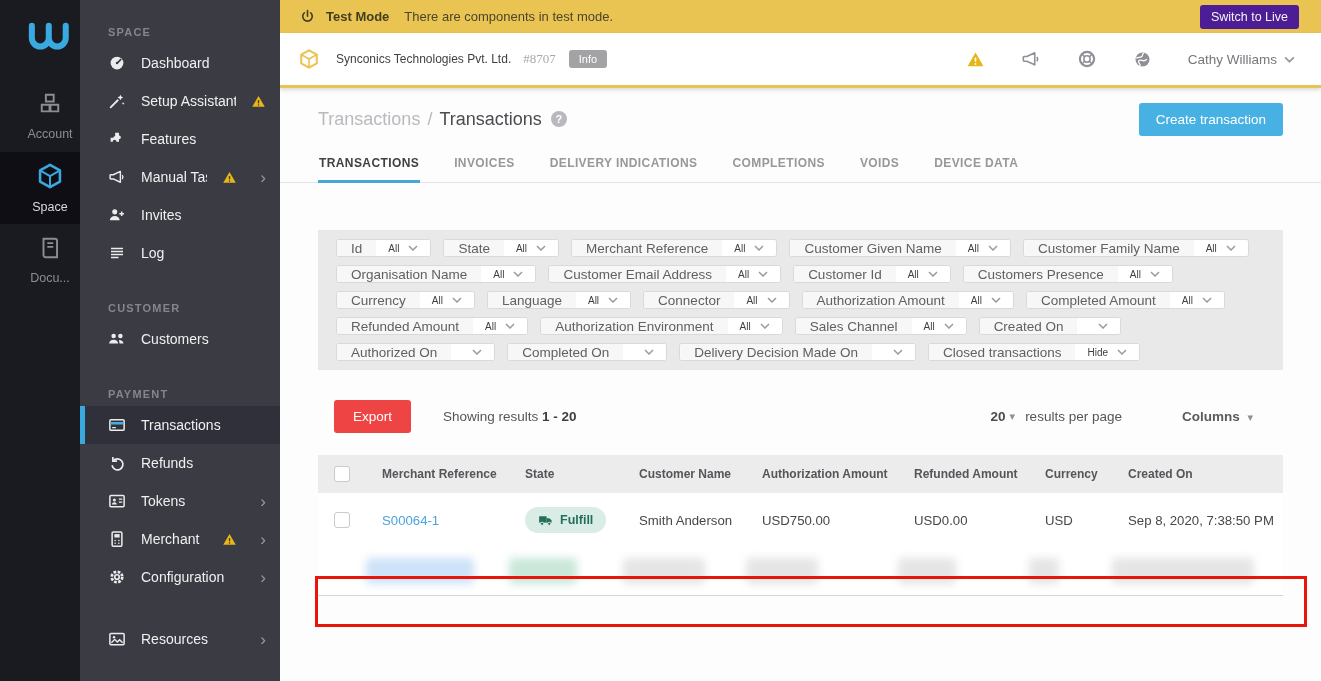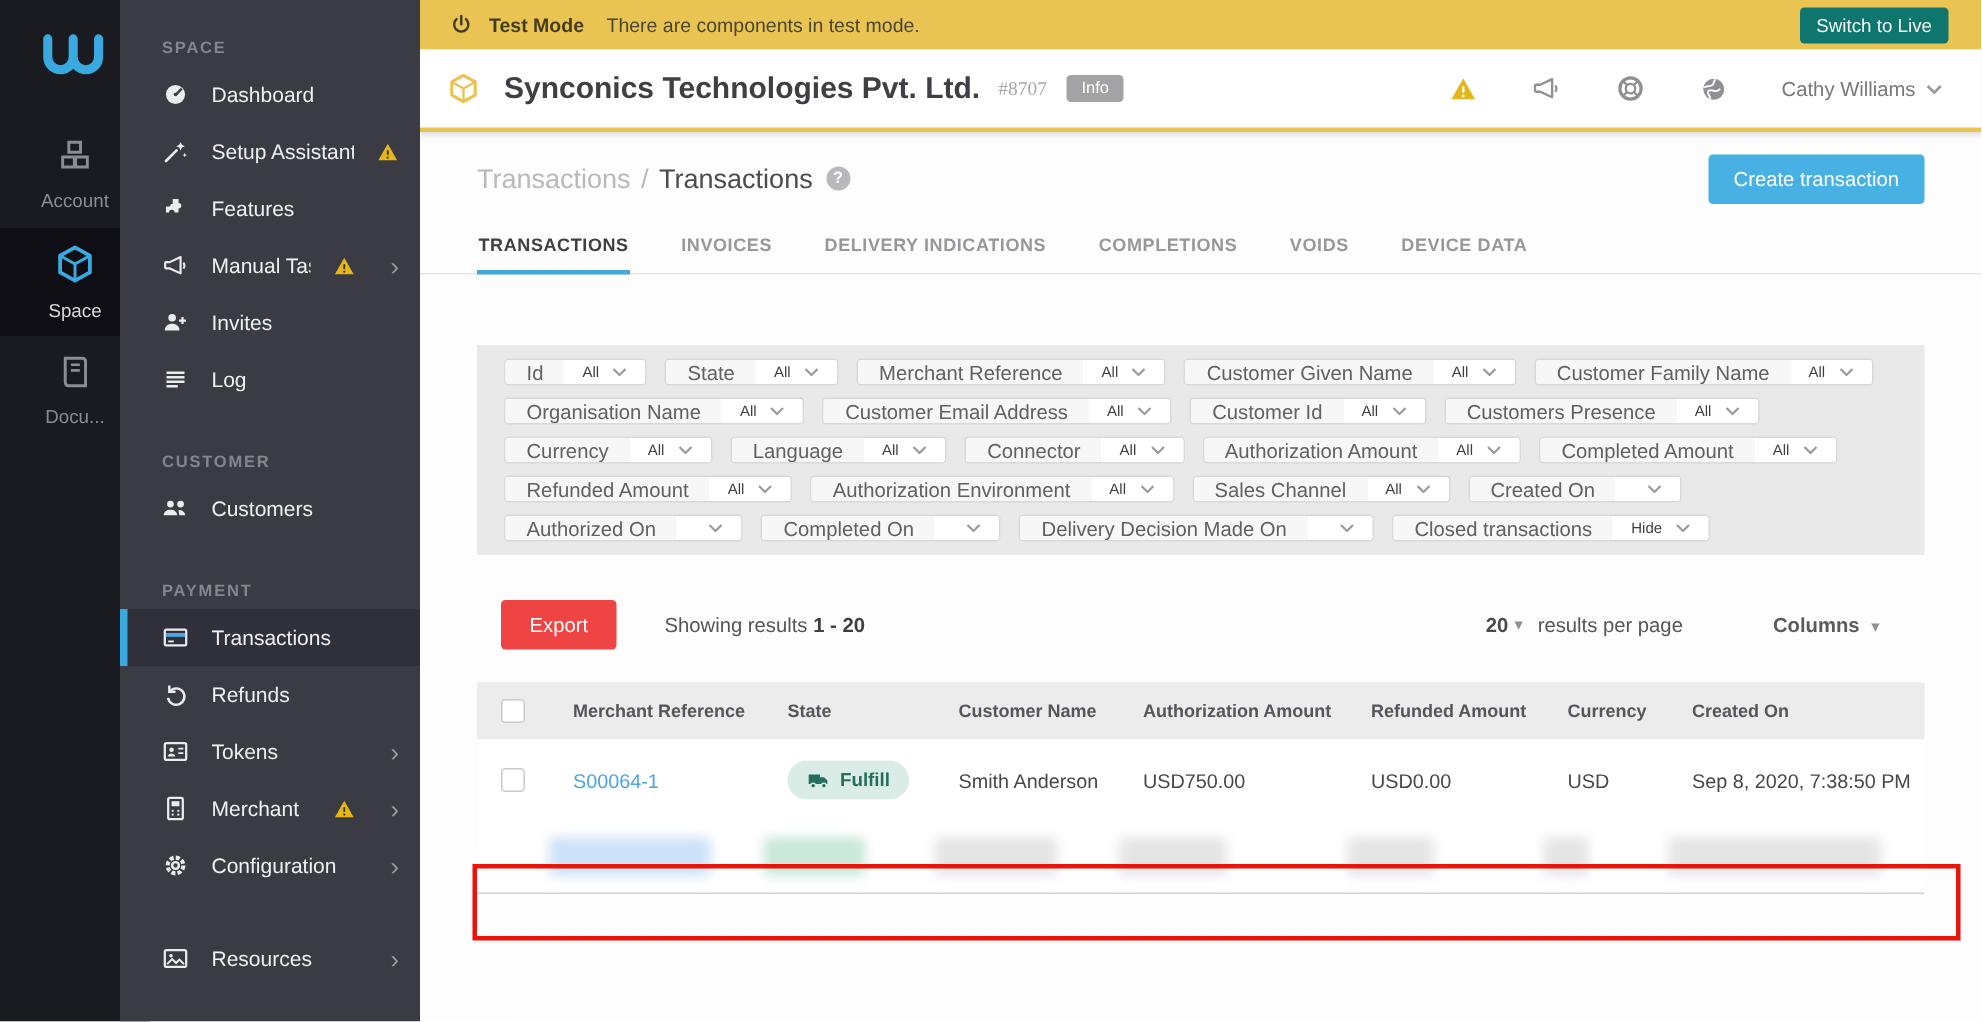--- a/index.html
+++ b/index.html
@@ -32,29 +32,29 @@
   .m-chev { flex:none; color:#9b9ba1; font-size:17px; line-height:1; margin-left:6px; }
   .m-item .m-warn + .m-chev { margin-left:8px; }
   .m-chev.only { margin-left:auto; }
 
   
   .banner { position:absolute; left:280px; right:0; top:0; height:33px; background:#eac453; z-index:4;
     display:flex; align-items:center; padding:0 22px 0 20px; gap:11px; }
   .banner .pwr { color:#433d20; display:flex; }
   .banner .bt { font-weight:bold; color:#433d20; font-size:13px; }
   .banner .bm { color:#4a452e; font-size:13px; margin-left:4px; }
-  .switch-btn { margin-left:auto; background:#0f766e; color:#f4f4f5; font-size:12.5px;
+  .switch-btn { margin-left:auto; background:#4c1d95; color:#f4f4f5; font-size:12.5px;
     padding:5px 11px; border-radius:3px; cursor:pointer; }
 
   
   .appheader { position:absolute; left:280px; right:0; top:33px; height:55px; background:#fff; z-index:4;
     border-bottom:3px solid #eac453; box-shadow:0 2px 4px rgba(0,0,0,.14);
     display:flex; align-items:center; padding:0 26px 0 18px; }
   .cube-y { color:#ecc14f; display:flex; }
-  .co-name { font-size:20px; font-weight:700; color:#3f3f45; margin-left:16px; white-space:nowrap; }
+  .co-name { font-size:12px; font-weight:400; color:#3f3f45; margin-left:16px; white-space:nowrap; }
   .co-id { font-size:13px; color:#a9a9ad; margin-left:12px;font-family:Liberation Serif, serif; }
   .info-badge { background:#a3a3a6; color:#fff; font-size:11px; border-radius:3px; padding:3px 10px;
     margin-left:13px; cursor:pointer; }
   .h-icons { margin-left:auto; display:flex; align-items:center; gap:36px; }
   .h-ic { color:#8f8f95; display:flex; cursor:pointer; }
   .user { display:flex; align-items:center; gap:7px; color:#77777c; font-size:13.5px; cursor:pointer; }
   .user .uchev { color:#9a9aa0; display:flex; }
 
   
   .main { position:absolute; left:280px; right:0; top:88px; bottom:0; background:#fdfdfd;

